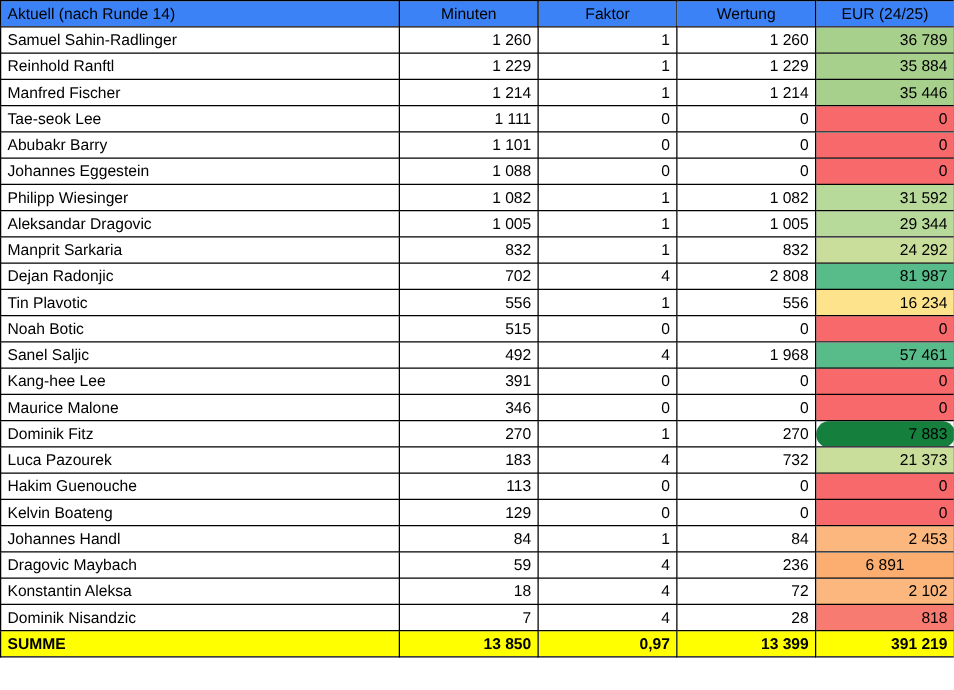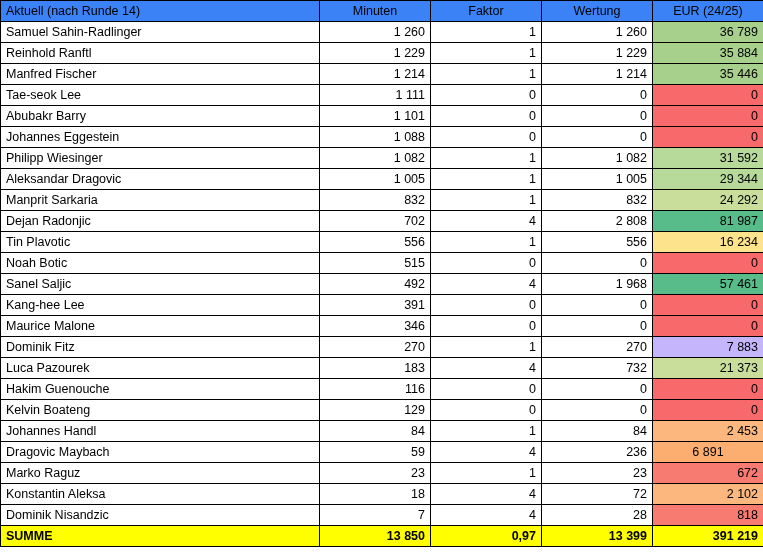--- a/index.html
+++ b/index.html
@@ -43,21 +43,21 @@
   }
   .hdr.left { text-align: left; }
   .num { text-align: right; }
   .name { text-align: left; }
 
   
   .fill-green-dark { background: #57bb8a; }
   .fill-green      { background: #a8d08d; }
   .fill-green-lt   { background: #b7d99a; margin-left: 16px; }
   .fill-yellowgreen{ background: #c9de9a; }
-  .fill-yellow     { background: #c4b5fd; }
+  .fill-yellow     { background: #15803d; border-radius: 10px; }
   .fill-yellow2    { background: #fde38c; }
   .fill-orange     { background: #fbb77d; margin-top: 36px; }
   .fill-orange2    { background: #fcae71; text-align: center; }
   .fill-red        { background: #f8696b; }
   .fill-red2       { background: #f87b71; }
 
   tr.total td {
     background: #ffff00;
     font-weight: bold;
   }
@@ -197,21 +197,21 @@
       </tr>
       <tr>
         <td class="name">Luca Pazourek</td>
         <td class="num">183</td>
         <td class="num">4</td>
         <td class="num">732</td>
         <td class="num fill-yellowgreen">21 373</td>
       </tr>
       <tr>
         <td class="name">Hakim Guenouche</td>
-        <td class="num">116</td>
+        <td class="num">113</td>
         <td class="num">0</td>
         <td class="num">0</td>
         <td class="num fill-red">0</td>
       </tr>
       <tr>
         <td class="name">Kelvin Boateng</td>
         <td class="num">129</td>
         <td class="num">0</td>
         <td class="num">0</td>
         <td class="num fill-red">0</td>
@@ -222,27 +222,20 @@
         <td class="num">1</td>
         <td class="num">84</td>
         <td class="num fill-orange">2 453</td>
       </tr>
       <tr>
         <td class="name">Dragovic Maybach</td>
         <td class="num">59</td>
         <td class="num">4</td>
         <td class="num">236</td>
         <td class="num fill-orange2">6 891</td>
-      </tr>
-      <tr>
-        <td class="name">Marko Raguz</td>
-        <td class="num">23</td>
-        <td class="num">1</td>
-        <td class="num">23</td>
-        <td class="num fill-red2">672</td>
       </tr>
       <tr>
         <td class="name">Konstantin Aleksa</td>
         <td class="num">18</td>
         <td class="num">4</td>
         <td class="num">72</td>
         <td class="num fill-orange">2 102</td>
       </tr>
       <tr>
         <td class="name">Dominik Nisandzic</td>

